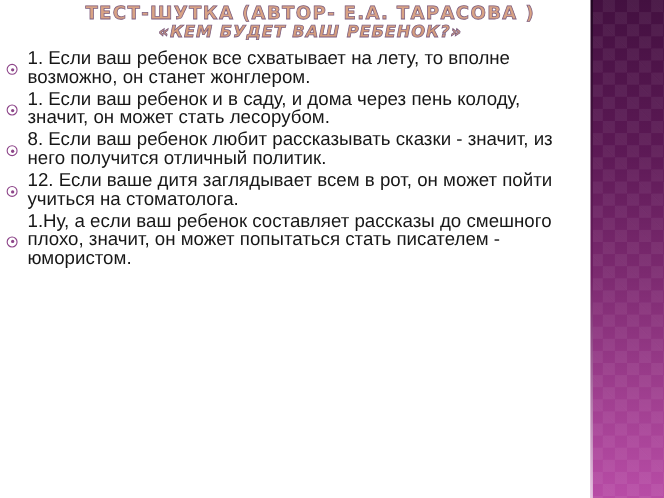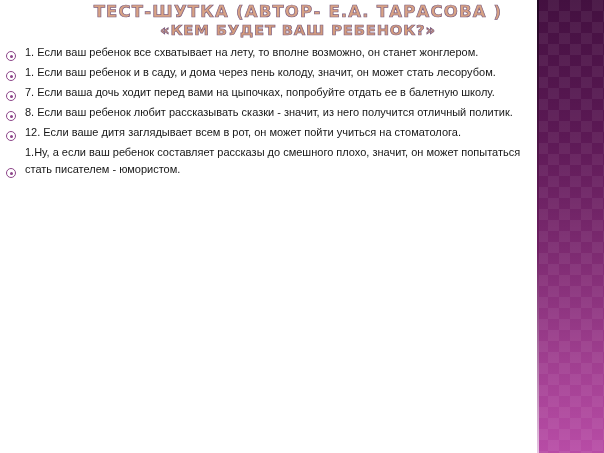--- a/index.html
+++ b/index.html
@@ -5,45 +5,45 @@
   html, body { margin:0; padding:0; background:#fff; }
   .slide {
     position:relative;
     width:604px; height:453px;
     background:#ffffff;
     overflow:hidden;
     font-family:"Liberation Sans", sans-serif;
   }
 
   
-  .title { position:absolute; top:2px; left:16px; width:564px; text-align:center; line-height:1.18; z-index:2; }
+  .title { position:absolute; top:2px; left:0; width:564px; text-align:center; line-height:1.18; z-index:2; }
   .title-line1 {
     font-family:"DejaVu Sans", sans-serif;
     font-weight:bold; font-size:16.5px; letter-spacing:1.2px;
     color:#d9a385;
     -webkit-text-stroke:0.7px #7d5f80;
     text-shadow:0 0 1px #ffffff;
   }
   .title-line2 {
     font-family:"DejaVu Sans", sans-serif;
-    font-weight:bold; font-size:14.8px; letter-spacing:0.8px;
+    font-weight:bold; font-style:italic; font-size:14.8px; letter-spacing:0.8px;
     color:#d59d7d;
     -webkit-text-stroke:0.7px #7d5f80;
     text-shadow:0 0 1px #ffffff;
   }
 
   
   .list {
     position:absolute; left:6px; top:44px; width:522px;
     margin:0; padding:0; list-style:none;
   }
   .item {
-    display:flex; align-items:flex-end; gap:9px;
+    display:flex; align-items:center; gap:9px;
     margin-bottom:3px;
-    font-size:11px; line-height:17px; color:#171717;
+    font-size:17px; line-height:17px; color:#171717;
   }
   .bullet {
     flex:0 0 auto;
     width:8px; height:8px; margin-top:4px;
     border:1.4px solid #8d4589; border-radius:50%;
     position:relative;
   }
   .bullet::after {
     content:""; position:absolute; left:50%; top:50%;
     width:3px; height:3px; margin:-1.5px 0 0 -1.5px;
@@ -85,24 +85,20 @@
 
 
       <li class="item">
         <span class="bullet"></span>
         <span class="txt">1. Если ваш ребенок и в саду, и дома через пень колоду, значит, он может стать лесорубом.</span>
       </li>
 
 
 
 
-      <li class="item">
-        <span class="bullet"></span>
-        <span class="txt">7. Если ваша дочь ходит перед вами на цыпочках, попробуйте отдать ее в балетную школу.</span>
-      </li>
 
       <li class="item">
         <span class="bullet"></span>
         <span class="txt">8. Если ваш ребенок любит рассказывать сказки - значит, из него получится отличный политик.</span>
       </li>
 
 
       <li class="item">
         <span class="bullet"></span>
         <span class="txt">12. Если ваше дитя заглядывает всем в рот, он может пойти учиться на стоматолога.</span>

